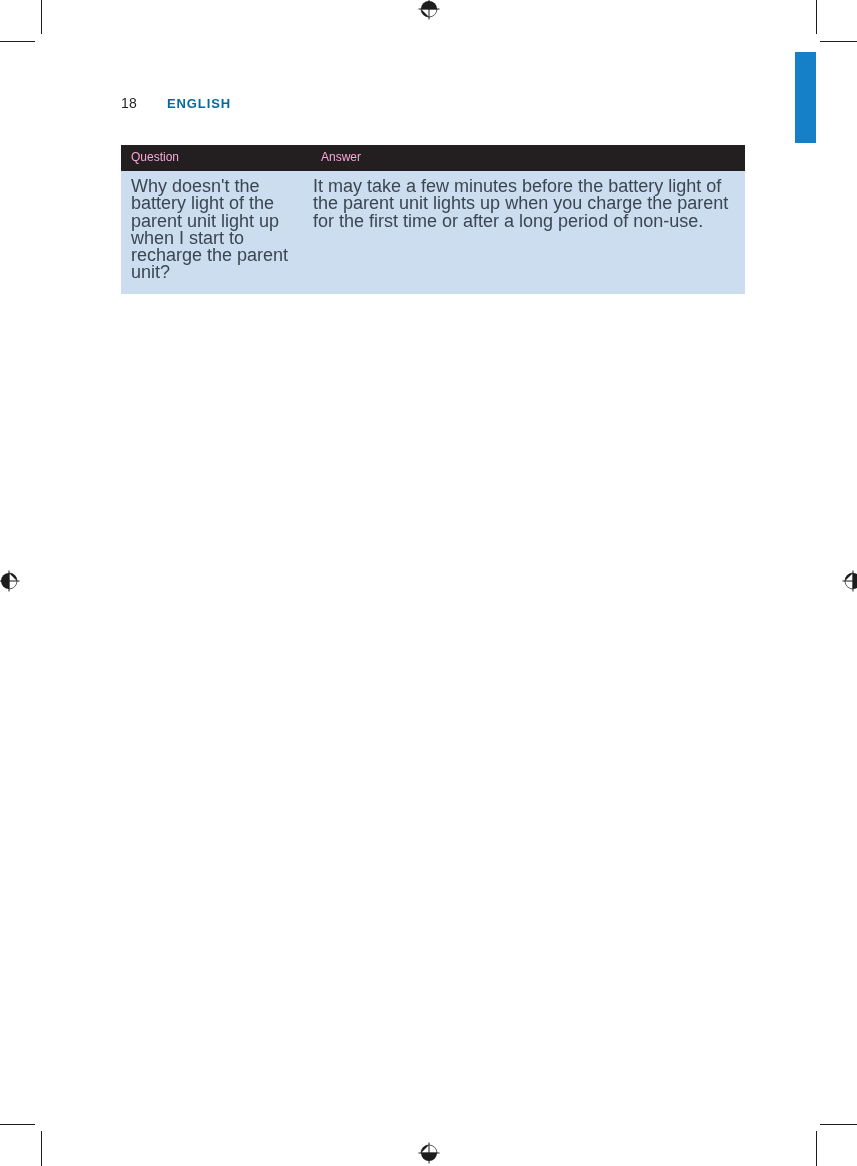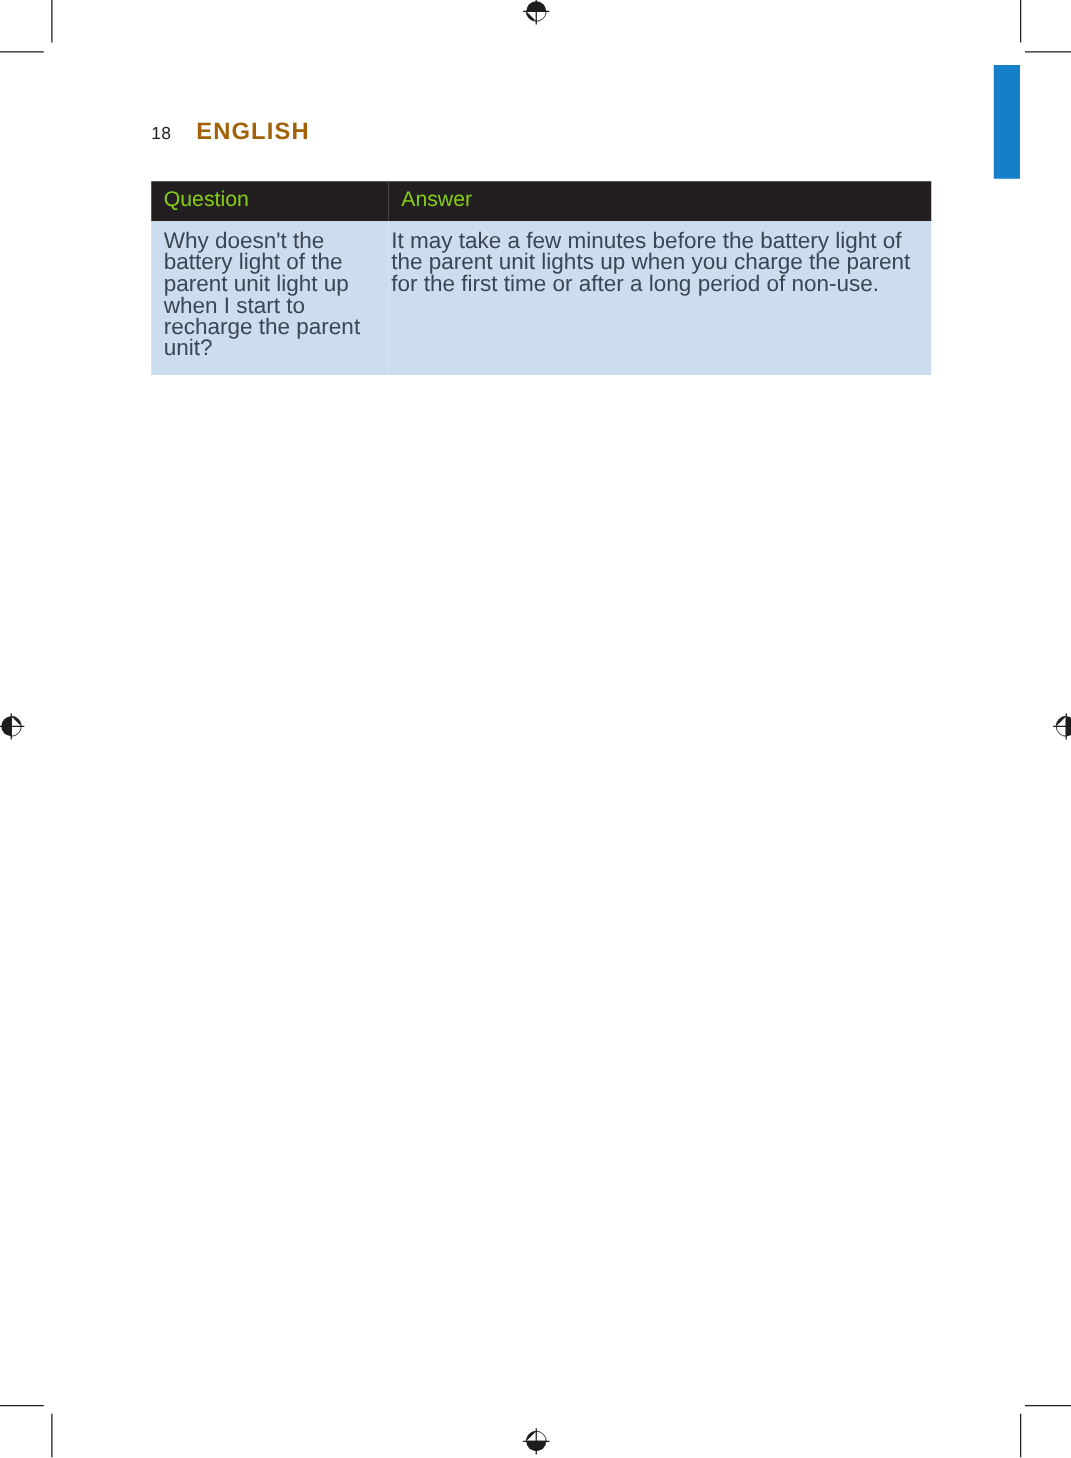--- a/index.html
+++ b/index.html
@@ -58,51 +58,51 @@
     background: #1580c8;
   }
 
   
   .running-head {
     position: absolute;
     left: 121px;
     top: 95px;
     display: flex;
     align-items: baseline;
-    gap: 20px;
+    gap: 30px;
   }
   .page-number {
     font-size: 14px;
     color: #231f20;
     letter-spacing: 0.2px;
   }
   .section-title {
-    font-size: 19px;
+    font-size: 13px;
     font-weight: bold;
-    color: #a16207;
+    color: #0369a1;
     letter-spacing: 0.9px;
   }
 
   
   .faq-table {
     position: absolute;
     left: 121px;
     top: 145px;
     width: 624px;
     border-collapse: collapse;
     table-layout: fixed;
   }
   .faq-table col.c-q { width: 190px; }
   .faq-table col.c-a { width: 434px; }
 
   .faq-table thead th {
     background: #231f20;
-    color: #84cc16;
+    color: #f9a8d4;
     font-weight: normal;
-    font-size: 17px;
+    font-size: 12px;
     text-align: left;
     padding: 5px 0 7px 10px;
     height: 14px;
     vertical-align: middle;
   }
   .faq-table tbody td {
     background: #cbddef;
     color: #3b4652;
     font-size: 18px;
     line-height: 17.3px;

